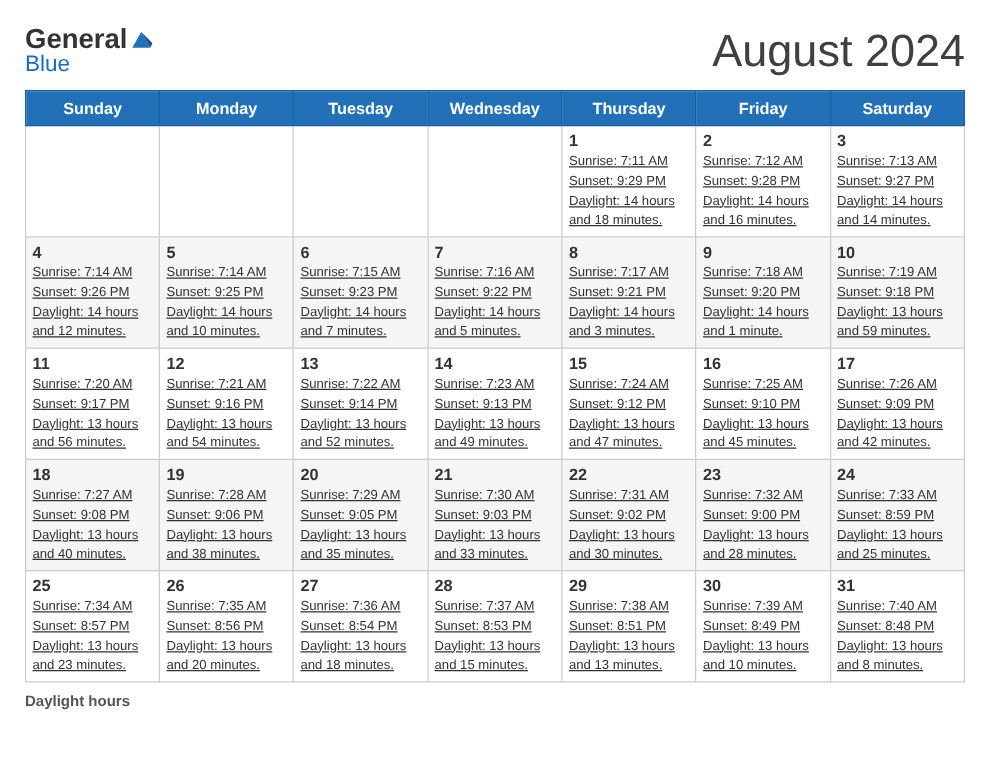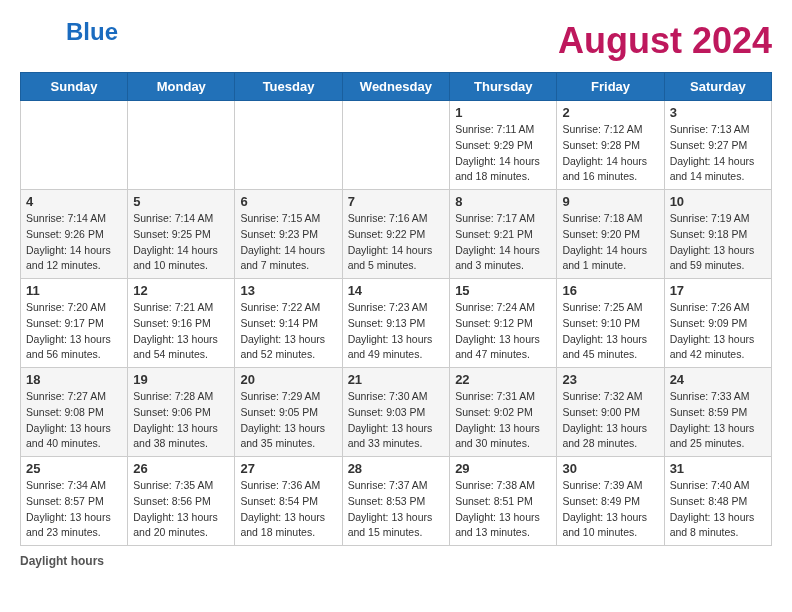--- a/index.html
+++ b/index.html
@@ -24,39 +24,38 @@
       display: flex;
       flex-direction: column;
       line-height: 1;
     }
     .logo-general {
       font-size: 22px;
       font-weight: bold;
       color: #333;
     }
     .logo-blue {
-      font-size: 24px;
-      font-weight: bold;
+      font-size: 18px;
+      font-weight: normal;
       color: #1a6bbf;
-      margin-left: 46px;
     }
     .logo-icon {
       width: 18px;
       height: 18px;
       margin-left: 2px;
       align-self: flex-start;
       margin-top: 2px;
     }
     .title-block {
       text-align: right;
     }
     .month-year {
       font-size: 36px;
-      font-weight: bold;
-      color: #be185d;
+      font-weight: normal;
+      color: #404040;
     }
     .location {
       font-size: 16px;
       color: #444;
     }
     .calendar {
       width: 100%;
       border-collapse: collapse;
     }
     .calendar th {
@@ -85,37 +84,45 @@
     }
     .day-num {
       font-weight: bold;
       font-size: 13px;
       display: block;
       margin-bottom: 2px;
     }
     .day-info {
       font-size: 10.5px;
       line-height: 1.5;
+      text-decoration: underline;
     }
     td.empty {
       background: #fff !important;
     }
     .footer {
       margin-top: 8px;
       font-size: 12px;
       color: #555;
       font-weight: bold;
     }
   </style>
 </head>
 <body>
 
 <div class="header">
   <div class="logo">
     <div class="logo-text">
+      <span style="display:flex;align-items:center;">
+        <span class="logo-general">General</span>
+        <svg class="logo-icon" viewBox="0 0 20 20">
+          <polygon points="2,18 10,4 18,18" fill="#2271b8"></polygon>
+          <polygon points="10,4 18,18 20,14" fill="#1a5090"></polygon>
+        </svg>
+      </span>
       <span class="logo-blue">Blue</span>
     </div>
   </div>
   <div class="title-block">
     <div class="month-year">August 2024</div>
   </div>
 </div>
 
 <table class="calendar">
   <thead>

